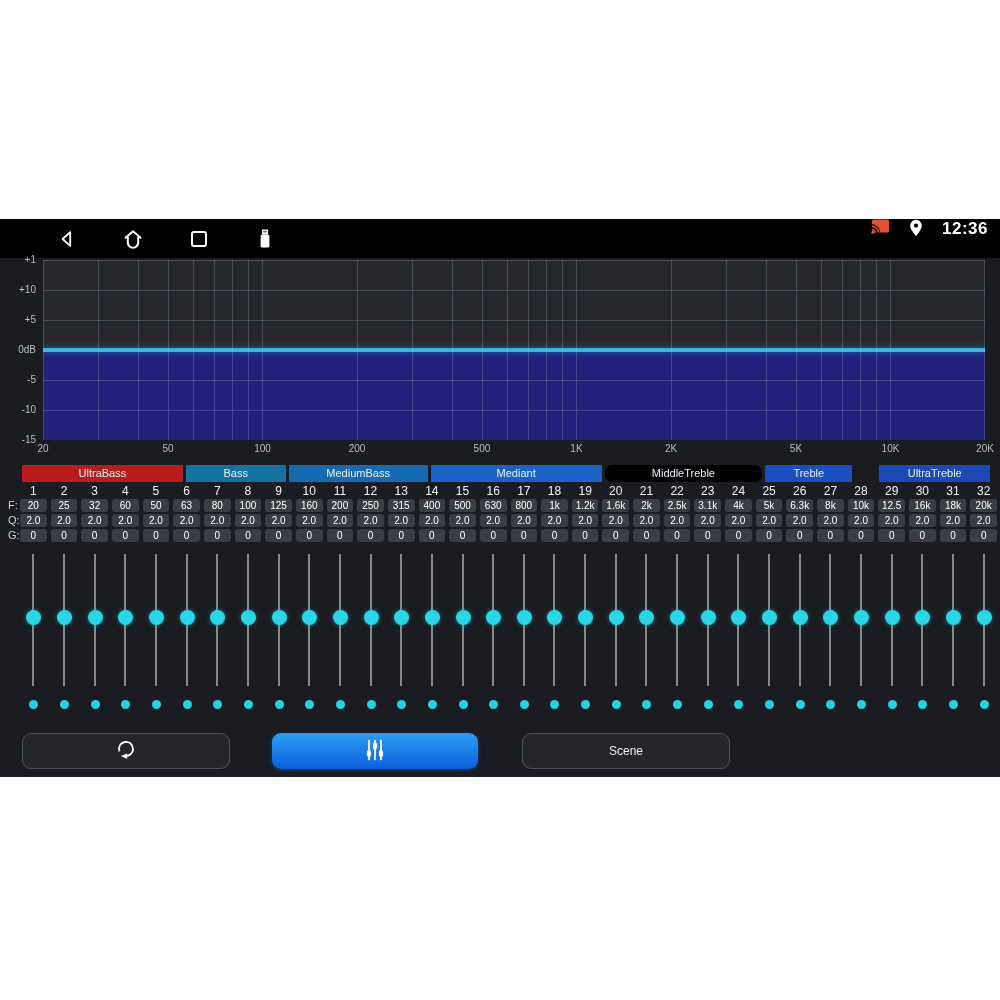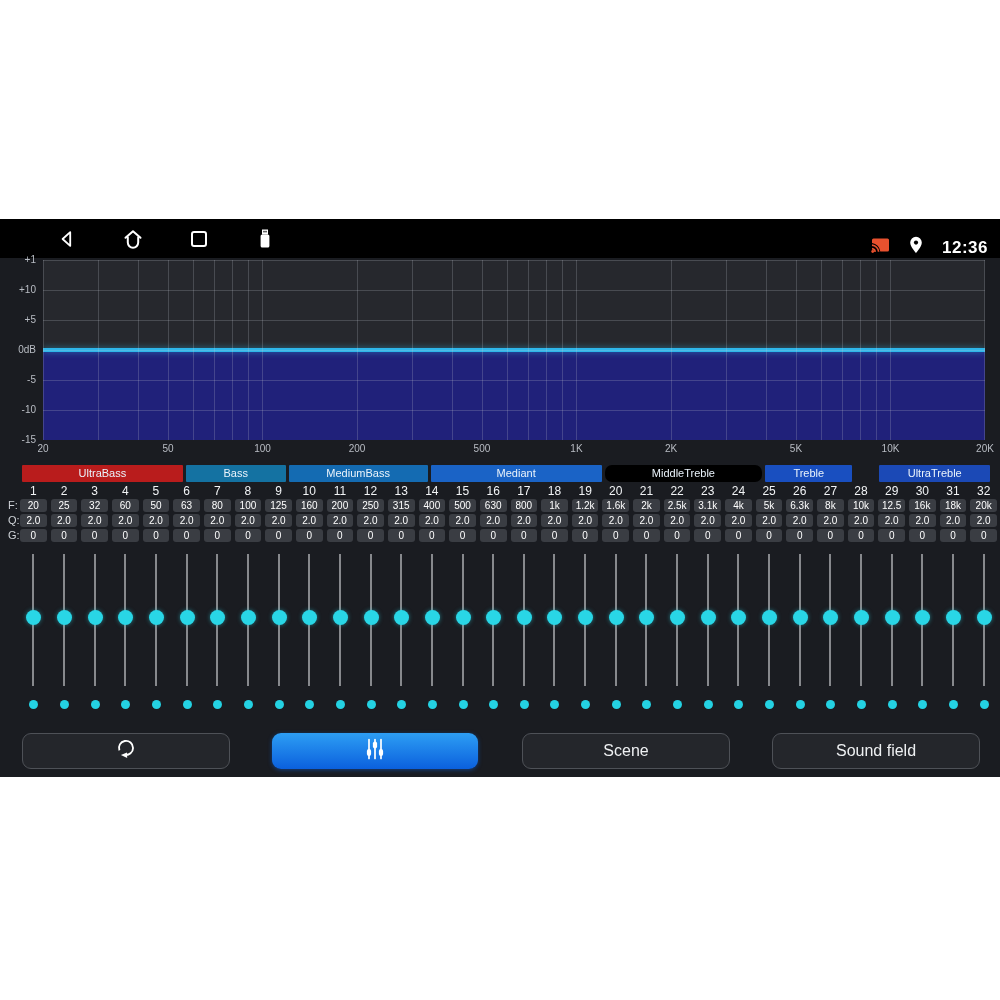--- a/index.html
+++ b/index.html
@@ -4,21 +4,21 @@
 <style>
   html,body{margin:0;padding:0;}
   body{width:1000px;height:1000px;background:#ffffff;overflow:hidden;
        font-family:"Liberation Sans",sans-serif;-webkit-font-smoothing:antialiased;}
   .stage{position:absolute;left:0;top:0;width:1000px;height:1000px;background:#ffffff;}
 
   
   .navbar{position:absolute;left:0;top:219px;width:1000px;height:39px;background:#000;}
   .nav-ic{position:absolute;top:0;height:39px;display:flex;align-items:center;justify-content:center;}
   .nav-ic svg{display:block;}
-  .status-right{position:absolute;right:12px;top:0;height:39px;display:flex;align-items:flex-end;gap:19px;}
+  .status-right{position:absolute;right:12px;top:0;height:39px;display:flex;align-items:flex-start;gap:19px;}
   .clock{color:#fff;font-size:17px;font-weight:700;letter-spacing:.5px;}
 
   
   .app{position:absolute;left:0;top:258px;width:1000px;height:519px;background:#1a1c21;}
 
   
   .graph-row{position:absolute;left:0;top:2px;width:1000px;height:200px;}
   .db-col{position:absolute;left:0;top:0;width:38px;height:180px;}
   .db-label{position:absolute;right:2px;width:36px;text-align:right;font-size:10px;color:#b9bdc4;line-height:12px;}
   .plot{position:absolute;left:43px;top:0;width:942px;height:180px;background:#26282d;overflow:hidden;}
@@ -49,21 +49,21 @@
   .slider-col{position:relative;height:170px;}
   .track{position:absolute;left:50%;margin-left:-1px;top:8px;width:2px;height:132px;background:#87898d;}
   .knob{position:absolute;left:50%;margin-left:-7px;top:64px;width:15px;height:15px;border-radius:50%;
         background:#29d6e6;box-shadow:0 0 4px rgba(41,214,230,.5);}
   .dot{position:absolute;left:50%;margin-left:-4px;top:154px;width:9px;height:9px;border-radius:50%;background:#24d2e3;}
 
   
   .toolbar{position:absolute;left:0;top:475px;width:1000px;height:36px;}
   .tbtn{position:absolute;top:0;height:36px;border-radius:9px;background:#24262b;border:1px solid #4e5157;
         box-sizing:border-box;display:flex;align-items:center;justify-content:center;
-        color:#eef0f2;font-size:16px;cursor:pointer;}
+        color:#eef0f2;font-size:12px;cursor:pointer;}
   .tbtn-reset{left:22px;width:208px;}
   .tbtn-eq{left:272px;width:206px;background:linear-gradient(#2d9ef4,#0b60dd);border:none;
            box-shadow:0 1px 4px rgba(13,100,224,.5);}
   .tbtn-scene{left:522px;width:208px;}
   .tbtn-sound{left:772px;width:208px;}
 </style>
 </head>
 <body>
 
 <div class="stage">
@@ -513,18 +513,15 @@
             <path d="M7 3.5 v19 M13 3.5 v19 M19 3.5 v19"></path>
             <rect x="4.9" y="13" width="4.2" height="7" rx="2.1" fill="#fff" stroke="none"></rect>
             <rect x="10.9" y="5.5" width="4.2" height="7" rx="2.1" fill="#fff" stroke="none"></rect>
             <rect x="16.9" y="13" width="4.2" height="7" rx="2.1" fill="#fff" stroke="none"></rect>
           </svg>
         </span>
       </div>
       <div class="tbtn tbtn-scene">
         <span>Scene</span>
       </div>
-      <div class="tbtn tbtn-sound">
-        <span>Sound field</span>
-      </div>
     </div>
   </div>
 </div>
 
 </body></html>

